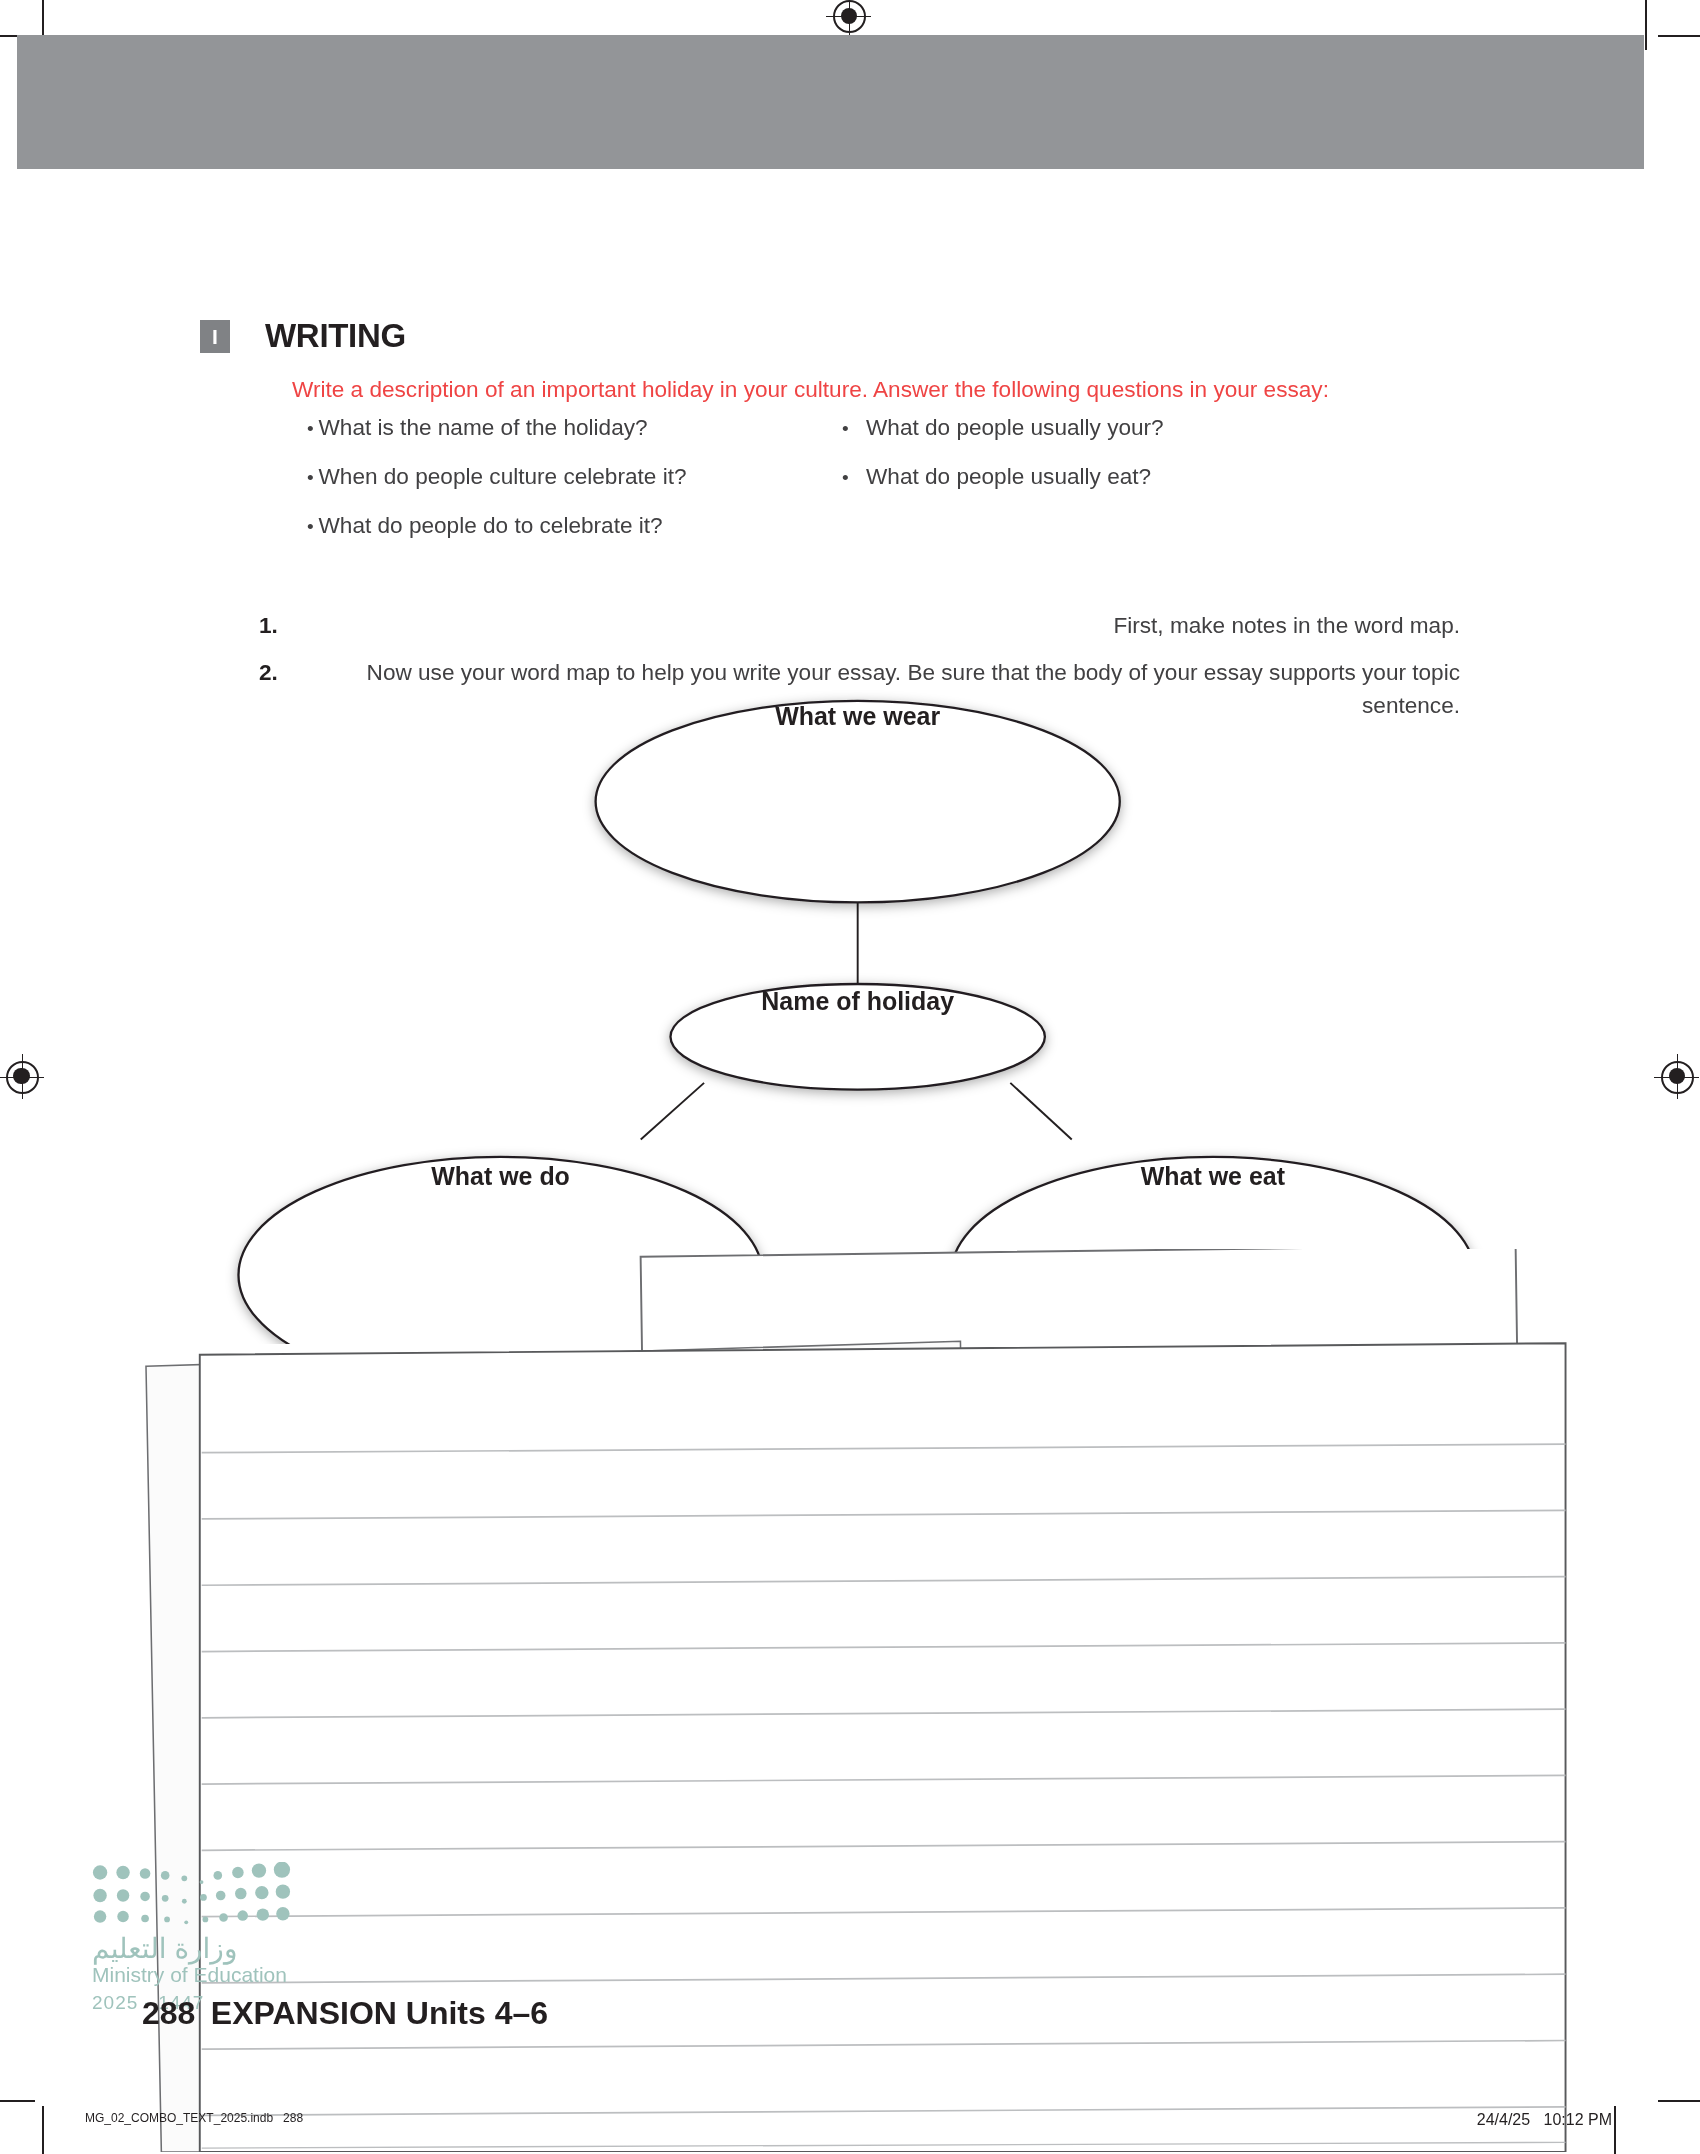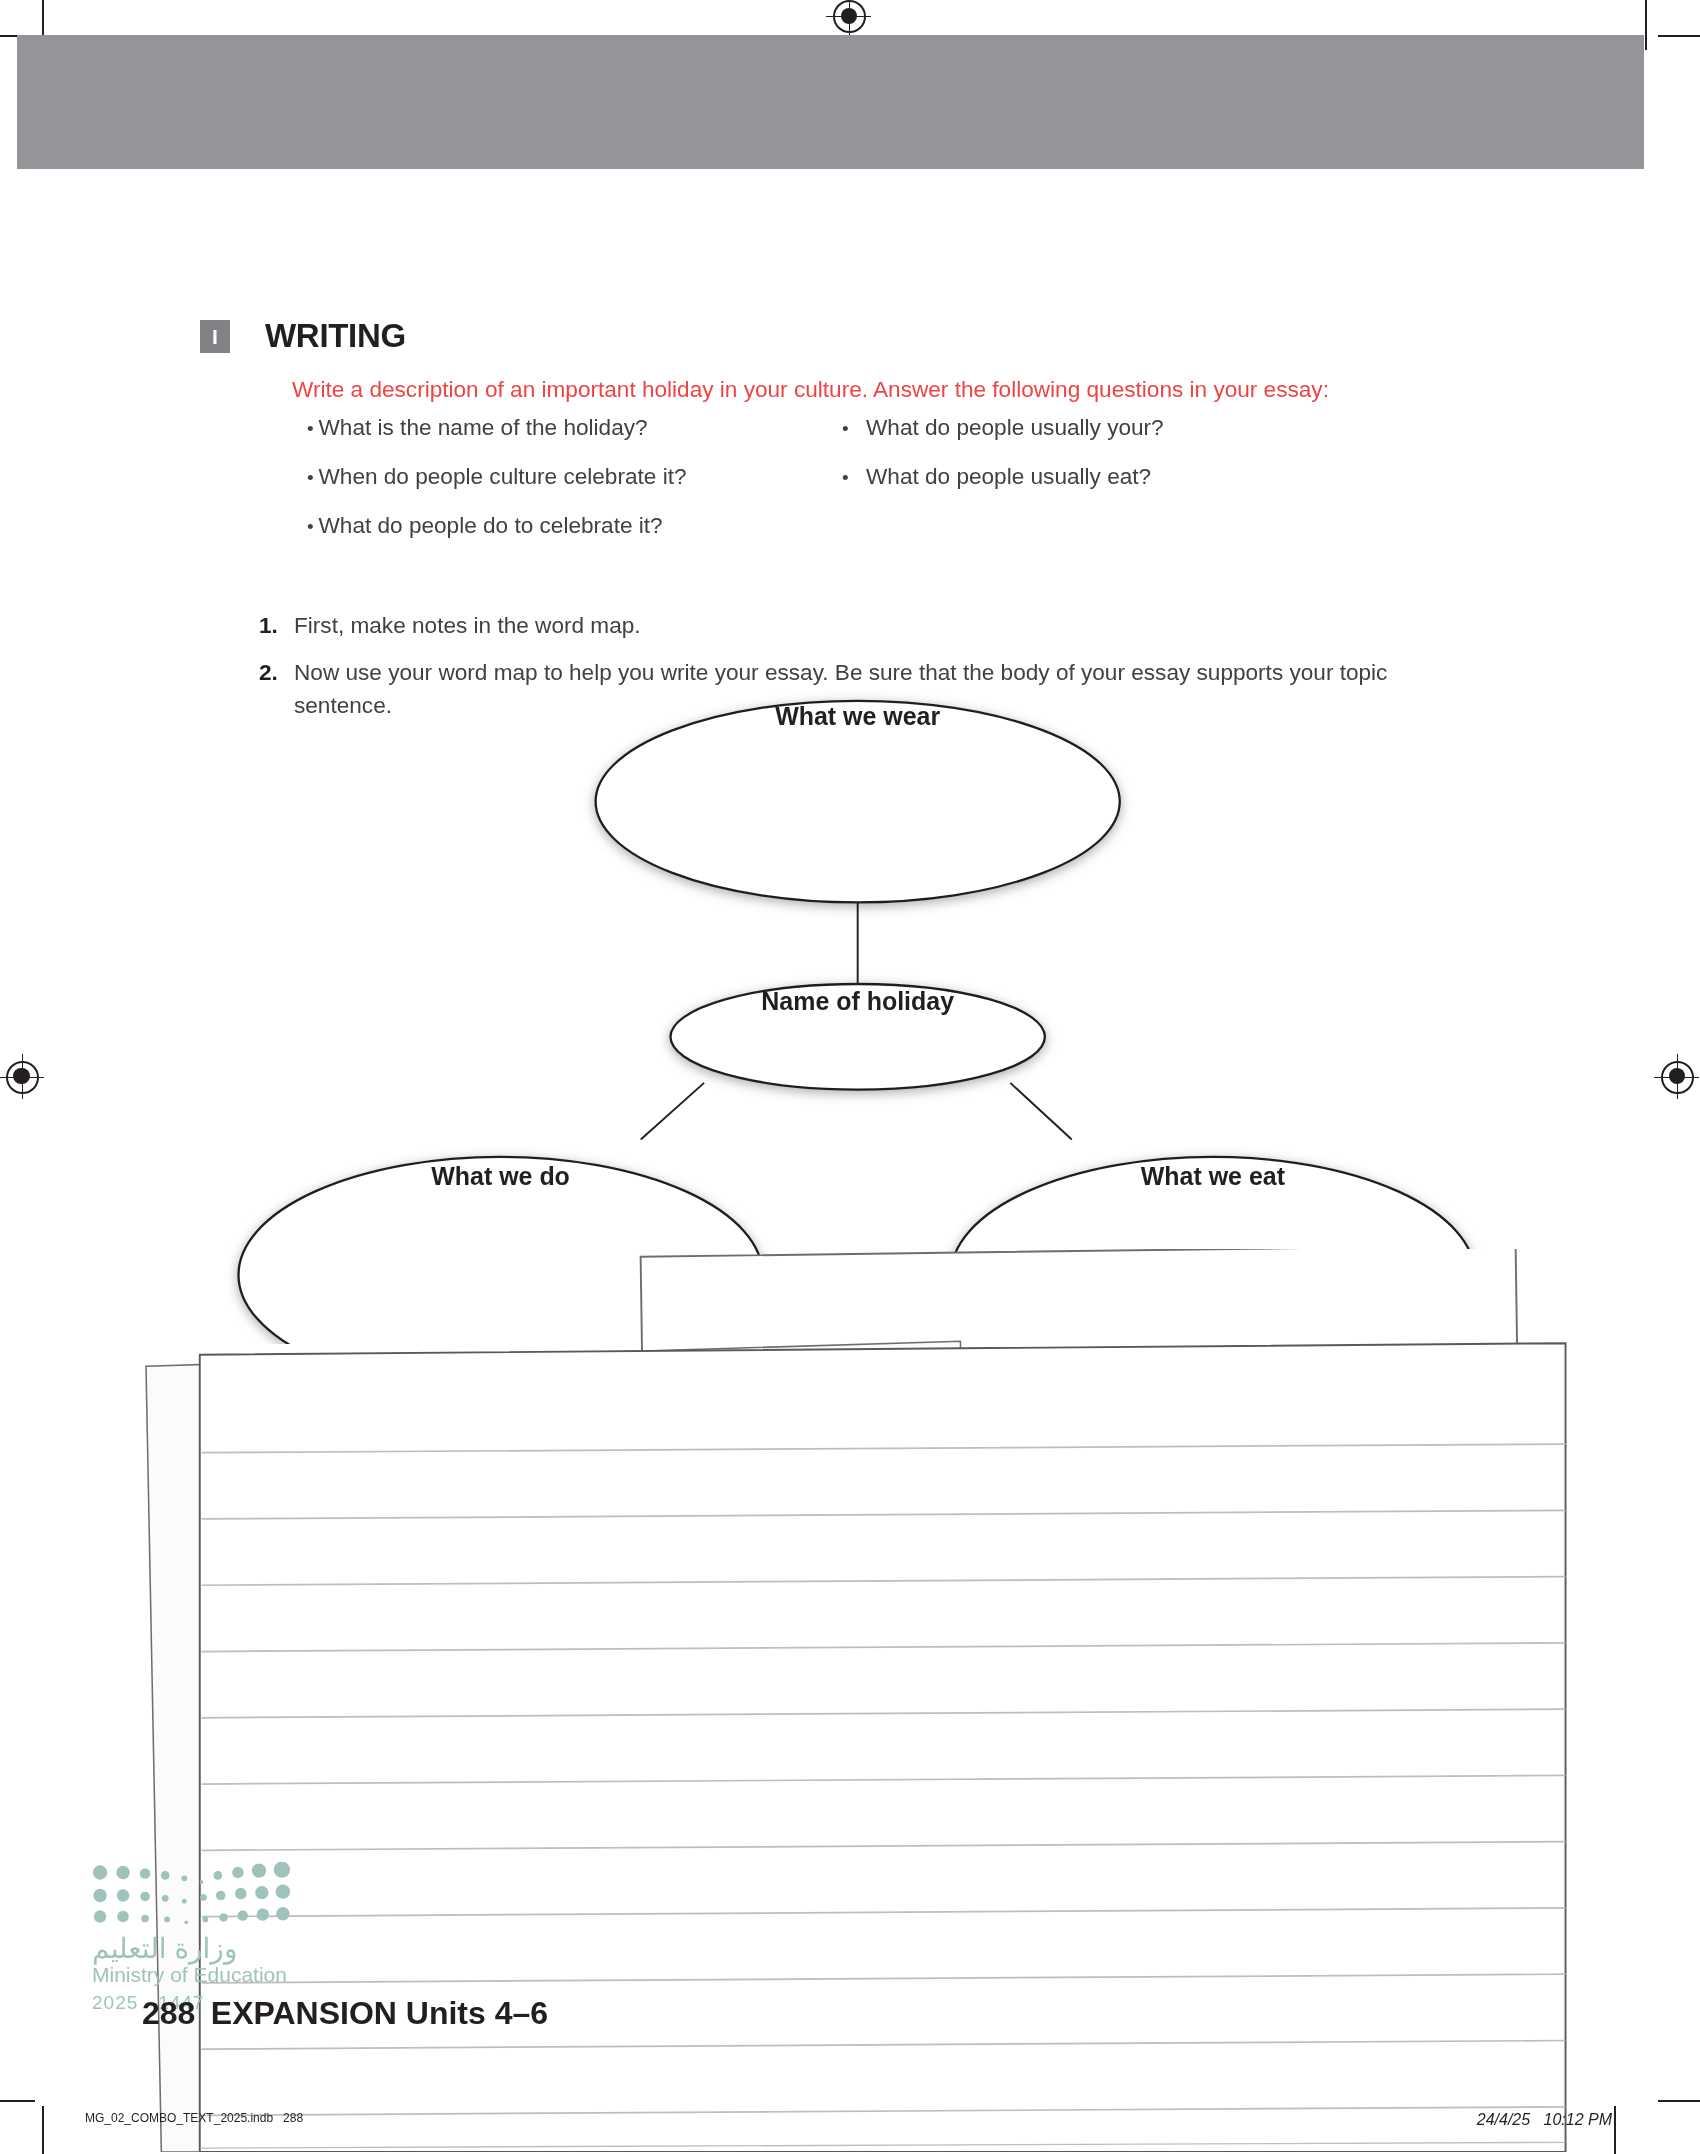--- a/index.html
+++ b/index.html
@@ -133,21 +133,21 @@
     color: #414042;
     line-height: 1.42;
     margin-bottom: 15.4px;
   }
   .step .num {
     flex: none;
     width: 35px;
     font-weight: bold;
     color: #231f20;
   }
-  .step .txt { flex: 1; }
+  .step .txt { flex: 1; text-align: right; }
 
   
   .wordmap {
     position: absolute;
     left: 0;
     top: 672px;
     width: 1700px;
     height: 672px;
   }
   .wordmap svg { display: block; }
@@ -223,21 +223,20 @@
     white-space: nowrap;
   }
   .indb-right {
     position: absolute;
     right: 88px;
     top: 2111px;
     font-size: 16px;
     color: #231f20;
     white-space: nowrap;
     text-align: right;
-    font-style: italic;
   }
   .indb-right .sp { display: inline-block; width: 13.4px; }
 </style>
 </head>
 <body>
 
 <div id="page">
 
   <div class="crop-line" style="left:42px; top:0; width:1.9px; height:50px;"></div>
   <div class="crop-line" style="left:0; top:35px; width:35px; height:1.9px;"></div>

